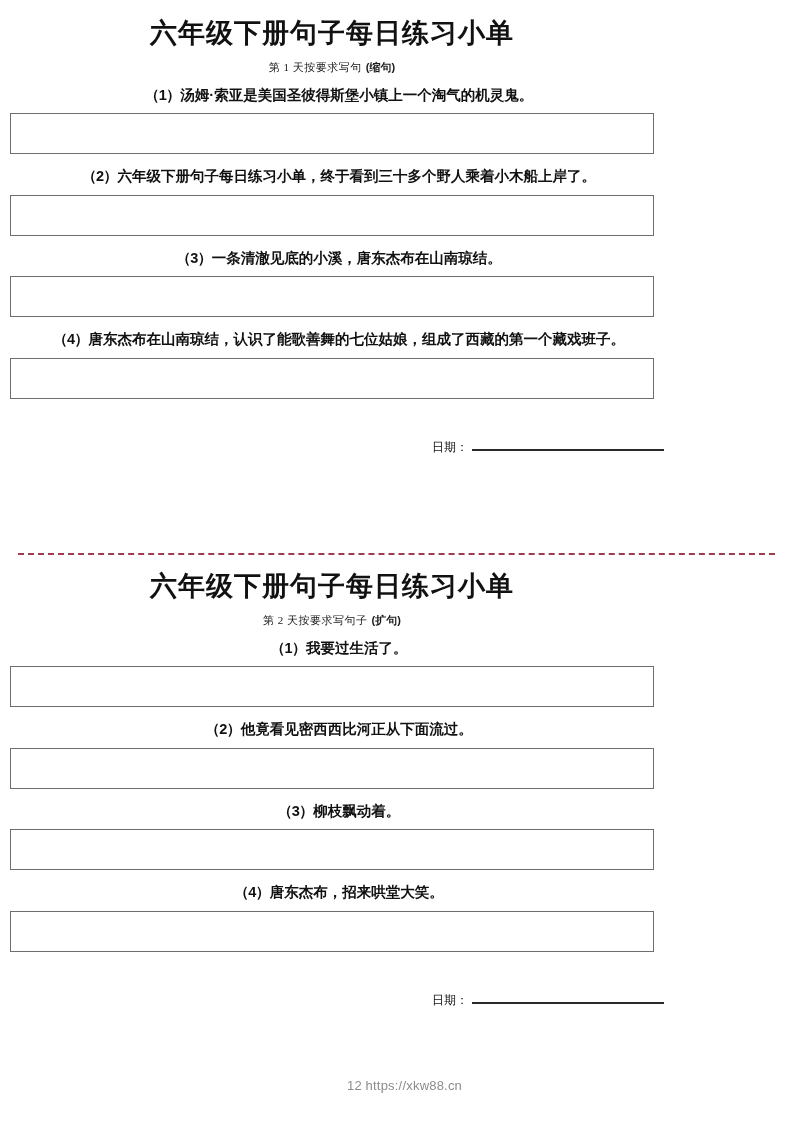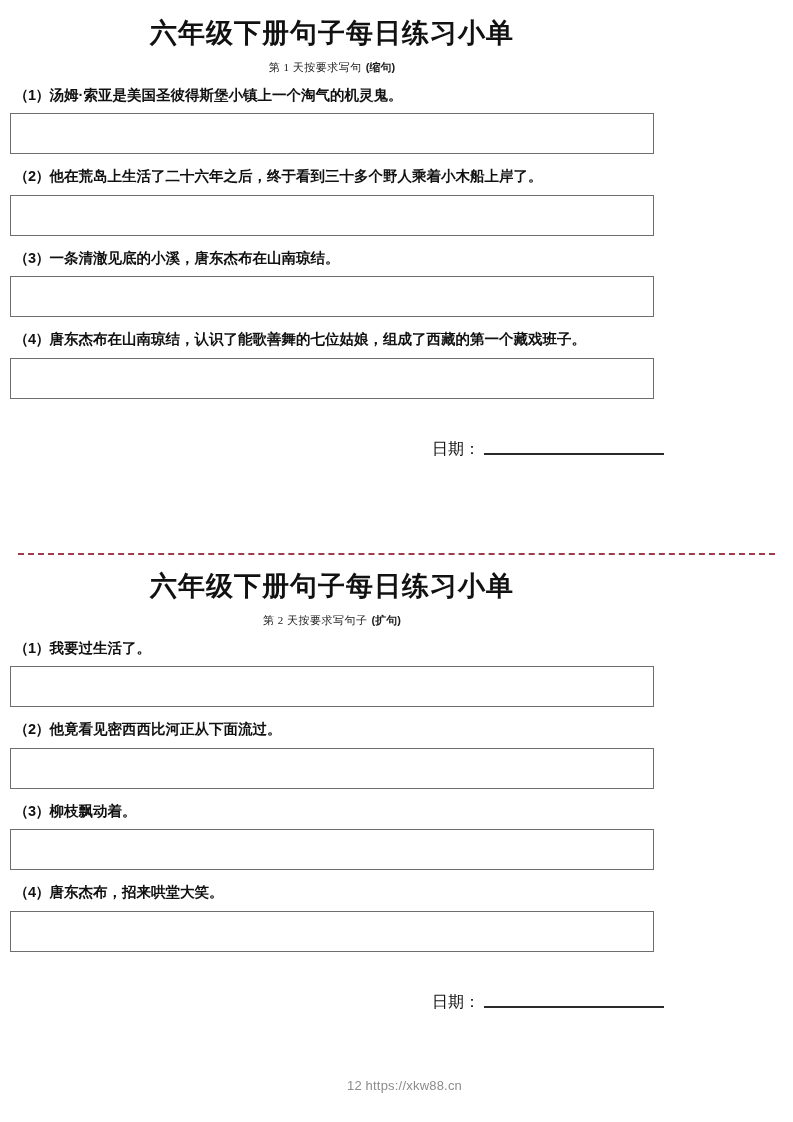--- a/index.html
+++ b/index.html
@@ -64,20 +64,21 @@
     margin-left: 4px;
   }
 
   
   .qlist {
     margin: 0;
     padding: 0;
   }
   .qblock {
     padding-top: 14px;
+    text-align: center;
   }
   .qtext {
     font-family: "Liberation Sans", "DejaVu Sans", sans-serif;
     font-weight: bold;
     font-size: 14.5px;
     line-height: 1.2;
     color: #111111;
     margin: 0 0 0 14px;
     white-space: nowrap;
   }
@@ -95,21 +96,21 @@
   
   .date-row {
     display: flex;
     align-items: flex-end;
     justify-content: flex-start;
     padding-left: 432px;
     padding-top: 42px;
   }
   .date-label {
     font-family: "Liberation Serif", "DejaVu Serif", serif;
-    font-size: 16px;
+    font-size: 12px;
     line-height: 1;
     color: #111111;
     white-space: nowrap;
   }
   .date-line {
     width: 278px;
     border-bottom: 2px solid #2a2a2a;
     margin-left: 4px;
     margin-bottom: 2px;
   }
@@ -149,21 +150,21 @@
     </p>
 
     <div class="qlist">
 
       <div class="qblock">
         <p class="qtext"><span class="qnum">（1）</span><span>汤姆·索亚是美国圣彼得斯堡小镇上一个淘气的机灵鬼。</span></p>
         <div class="answer-box"></div>
       </div>
 
       <div class="qblock">
-        <p class="qtext"><span class="qnum">（2）</span><span>他在荒岛上生活了二十六年之后，终于看到三十多个野人乘着小木船上岸了。</span></p>
+        <p class="qtext"><span class="qnum">（2）</span><span>六年级下册句子每日练习小单，终于看到三十多个野人乘着小木船上岸了。</span></p>
         <div class="answer-box"></div>
       </div>
 
       <div class="qblock">
         <p class="qtext"><span class="qnum">（3）</span><span>一条清澈见底的小溪，唐东杰布在山南琼结。</span></p>
         <div class="answer-box"></div>
       </div>
 
       <div class="qblock">
         <p class="qtext"><span class="qnum">（4）</span><span>唐东杰布在山南琼结，认识了能歌善舞的七位姑娘，组成了西藏的第一个藏戏班子。</span></p>

